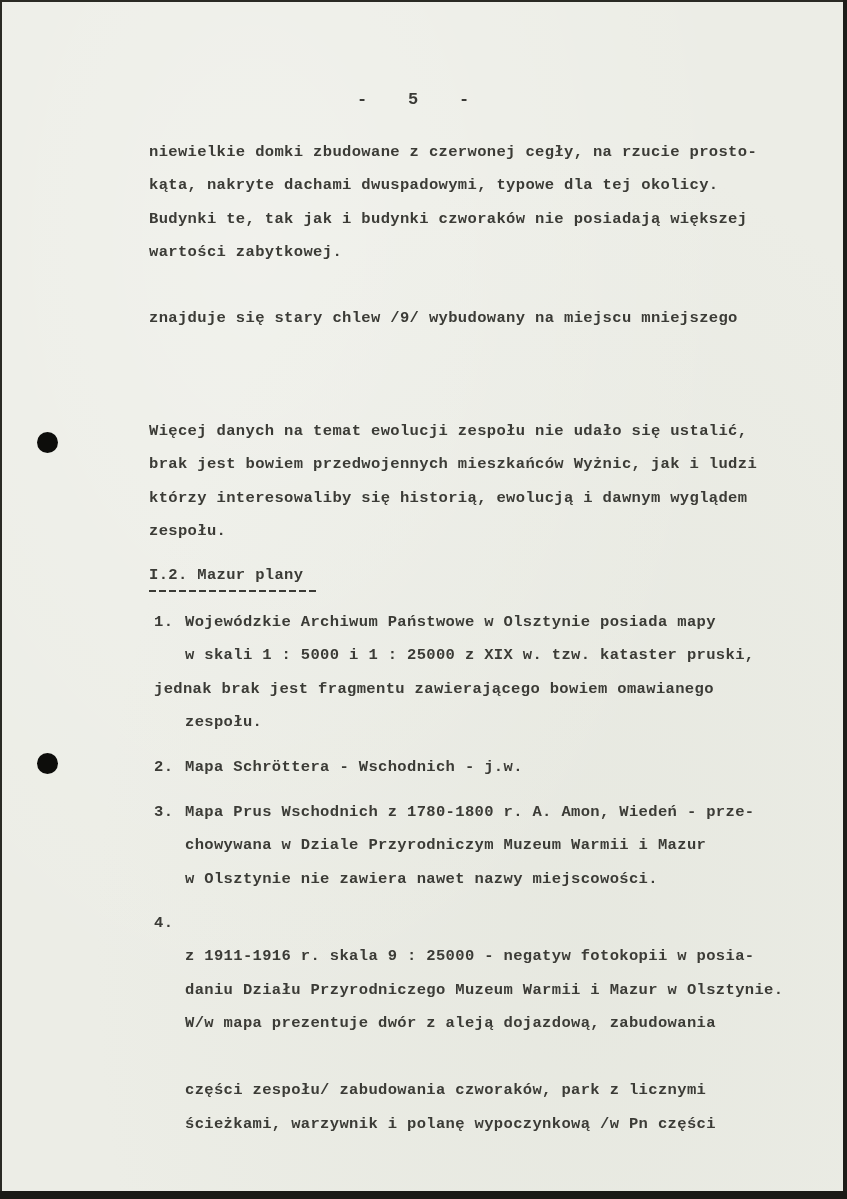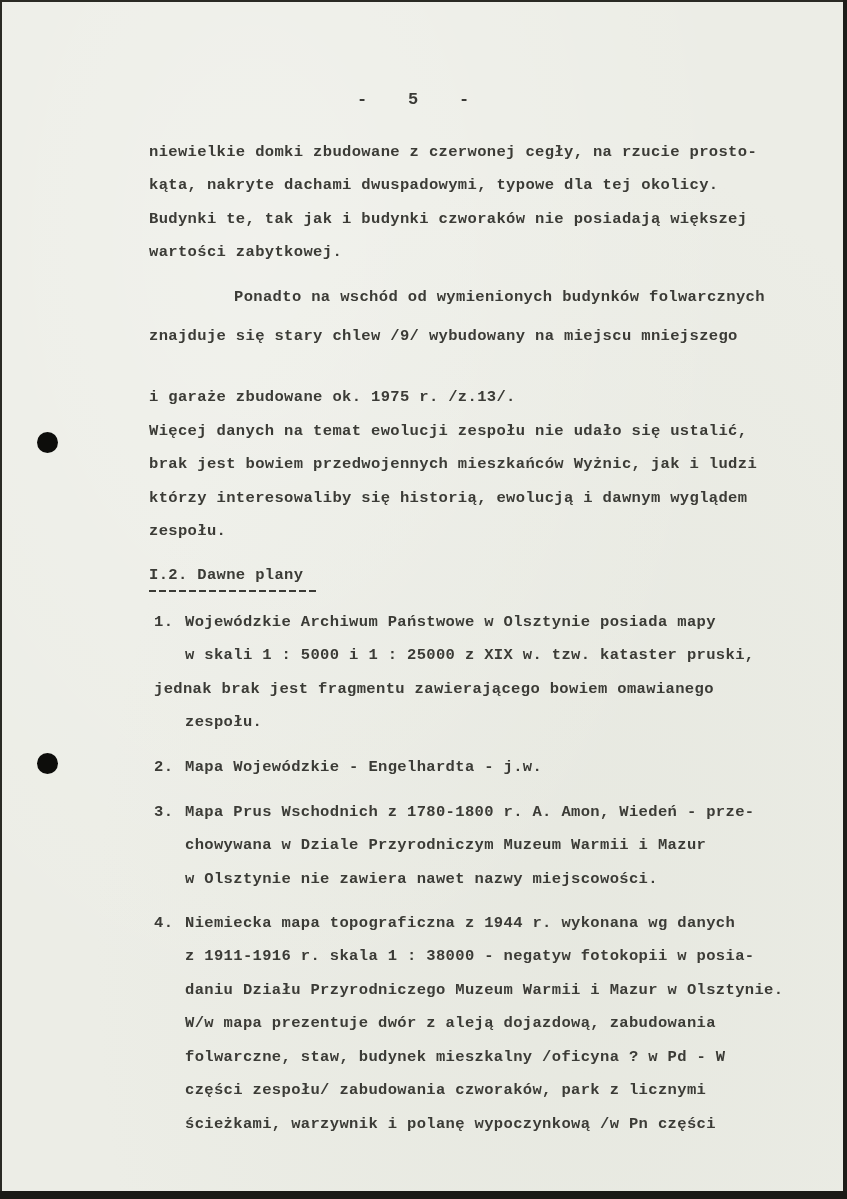--- a/index.html
+++ b/index.html
@@ -34,52 +34,48 @@
 <body>
 
 <div class="page">
   <div class="pagenum">-    5    -</div>
 
   <div class="line" style="top:140px;left:147px">niewielkie domki zbudowane z czerwonej cegły, na rzucie prosto-</div>
   <div class="line" style="top:173px;left:147px">kąta, nakryte dachami dwuspadowymi, typowe dla tej okolicy.</div>
   <div class="line" style="top:207px;left:147px">Budynki te, tak jak i budynki czworaków nie posiadają większej</div>
   <div class="line" style="top:240px;left:147px">wartości zabytkowej.</div>
 
-  <div class="line" style="top:285px;left:232px">Ponadto na wschód od wymienionych budynków folwarcznych</div>
-  <div class="line" style="top:324px;left:147px">znajduje się stary chlew /9/ wybudowany na miejscu mniejszego</div>
-  <div class="line" style="top:385px;left:147px">i garaże zbudowane ok. 1975 r. /z.13/.</div>
+  <div class="line" style="top:306px;left:147px">znajduje się stary chlew /9/ wybudowany na miejscu mniejszego</div>
 
   <div class="line" style="top:452px;left:147px">brak jest bowiem przedwojennych mieszkańców Wyżnic, jak i ludzi</div>
   <div class="line" style="top:419px;left:147px">Więcej danych na temat ewolucji zespołu nie udało się ustalić,</div>
   <div class="line" style="top:486px;left:147px">którzy interesowaliby się historią, ewolucją i dawnym wyglądem</div>
   <div class="line" style="top:519px;left:147px">zespołu.</div>
 
-  <div class="line" style="top:563px;left:147px">I.2. Dawne plany</div>
+  <div class="line" style="top:563px;left:147px">I.2. Mazur plany</div>
   <div class="heading-dash" style="top:588px;left:147px;width:168px"></div>
 
   <div class="line" style="top:610px;left:152px">1.</div>
   <div class="line" style="top:610px;left:183px">Wojewódzkie Archiwum Państwowe w Olsztynie posiada mapy</div>
   <div class="line" style="top:643px;left:183px">w skali 1 : 5000 i 1 : 25000 z XIX w. tzw. kataster pruski,</div>
   <div class="line" style="top:677px;left:152px">jednak brak jest fragmentu zawierającego bowiem omawianego</div>
   <div class="line" style="top:710px;left:183px">zespołu.</div>
 
   <div class="line" style="top:755px;left:152px">2.</div>
-  <div class="line" style="top:755px;left:183px">Mapa Wojewódzkie - Engelhardta - j.w.</div>
+  <div class="line" style="top:755px;left:183px">Mapa Schröttera - Wschodnich - j.w.</div>
 
   <div class="line" style="top:800px;left:152px">3.</div>
   <div class="line" style="top:800px;left:183px">Mapa Prus Wschodnich z 1780-1800 r. A. Amon, Wiedeń - prze-</div>
   <div class="line" style="top:833px;left:183px">chowywana w Dziale Przyrodniczym Muzeum Warmii i Mazur</div>
   <div class="line" style="top:867px;left:183px">w Olsztynie nie zawiera nawet nazwy miejscowości.</div>
 
   <div class="line" style="top:911px;left:152px">4.</div>
-  <div class="line" style="top:911px;left:183px">Niemiecka mapa topograficzna z 1944 r. wykonana wg danych</div>
-  <div class="line" style="top:944px;left:183px">z 1911-1916 r. skala 1 : 38000 - negatyw fotokopii w posia-</div>
+  <div class="line" style="top:944px;left:183px">z 1911-1916 r. skala 9 : 25000 - negatyw fotokopii w posia-</div>
   <div class="line" style="top:978px;left:183px">daniu Działu Przyrodniczego Muzeum Warmii i Mazur w Olsztynie.</div>
   <div class="line" style="top:1011px;left:183px">W/w mapa prezentuje dwór z aleją dojazdową, zabudowania</div>
-  <div class="line" style="top:1045px;left:183px">folwarczne, staw, budynek mieszkalny /oficyna ? w Pd - W</div>
   <div class="line" style="top:1078px;left:183px">części zespołu/ zabudowania czworaków, park z licznymi</div>
   <div class="line" style="top:1112px;left:183px">ścieżkami, warzywnik i polanę wypoczynkową /w Pn części</div>
 </div>
 
 <div class="hole" style="left:37px;top:432px"></div>
 <div class="hole" style="left:37px;top:753px"></div>
 
 <div class="edge-top"></div>
 <div class="edge-left"></div>
 <div class="edge-right"></div>

